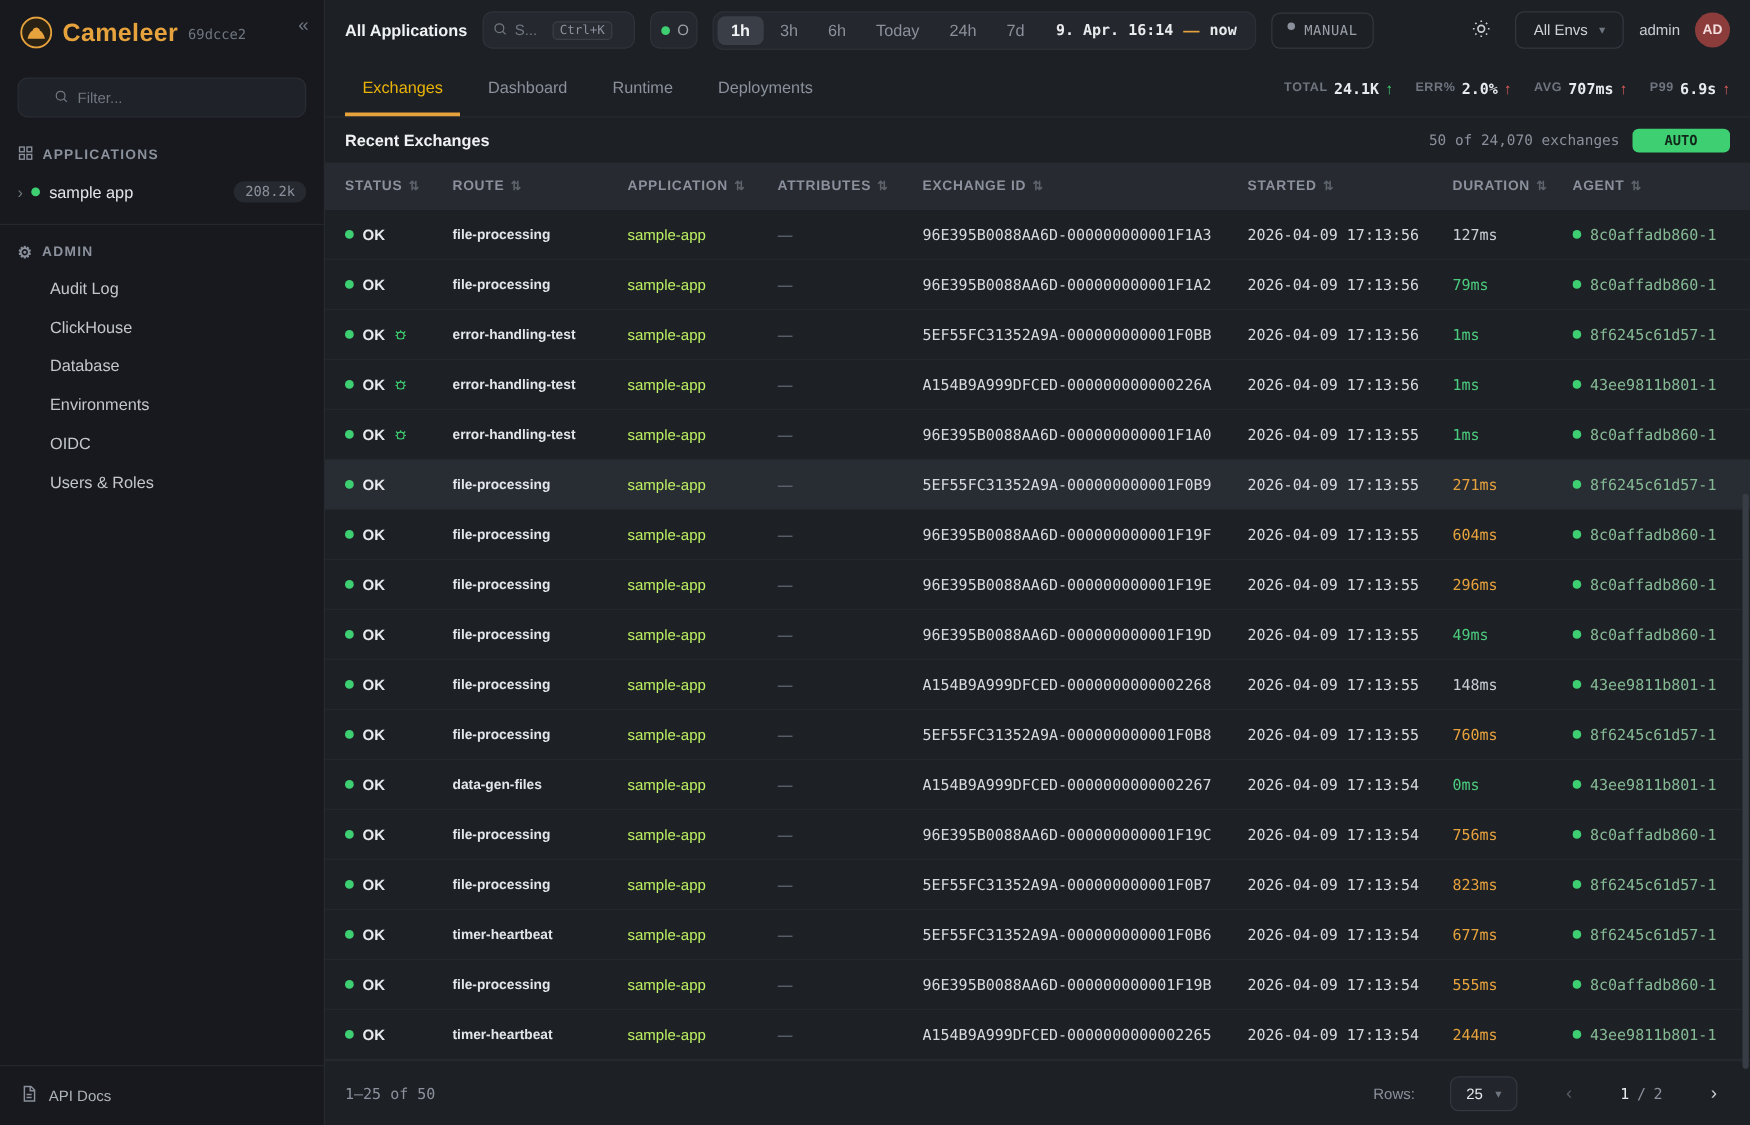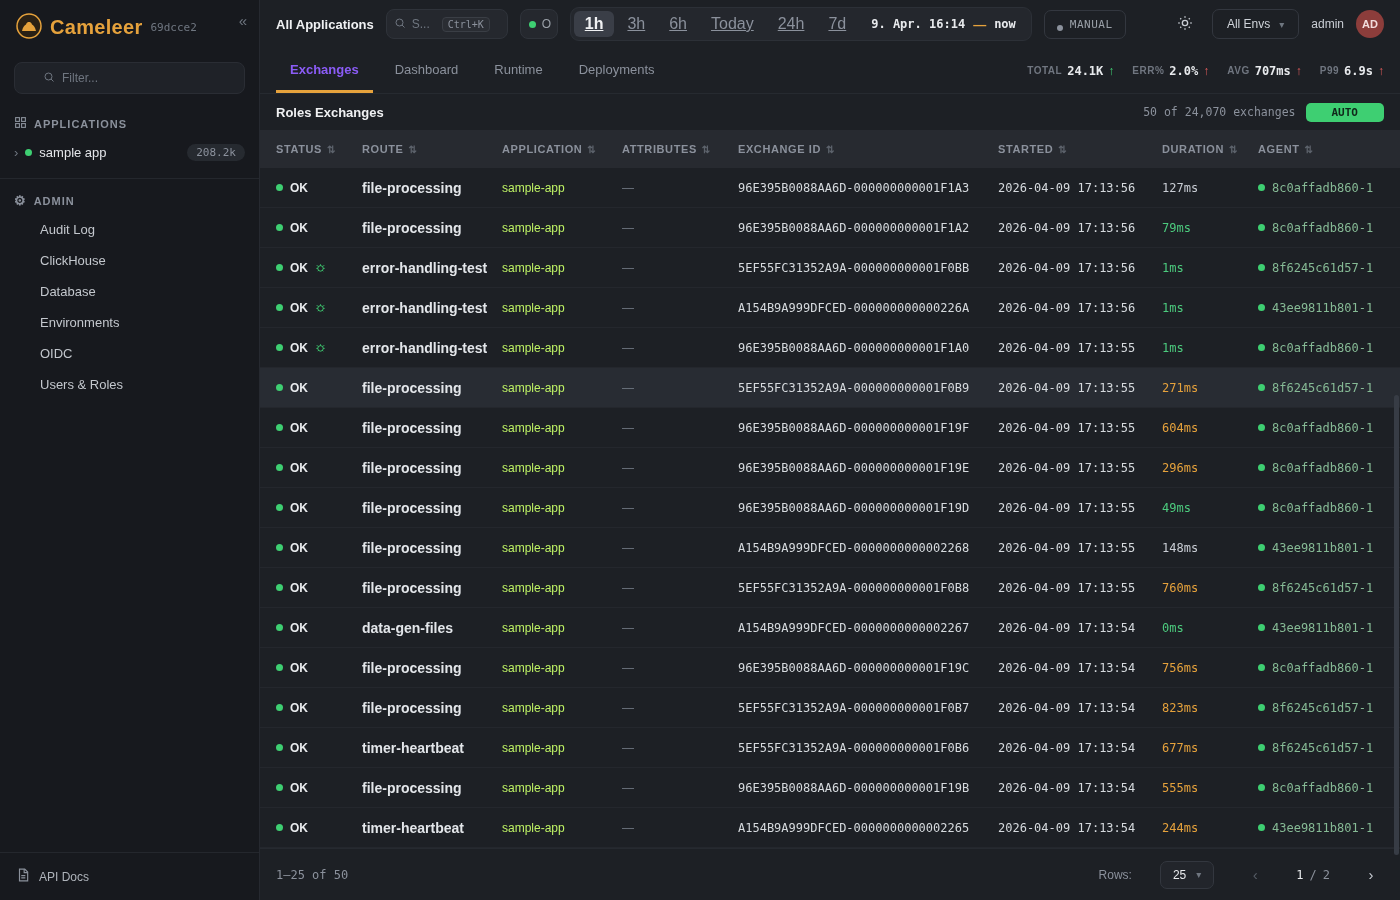--- a/index.html
+++ b/index.html
@@ -31,38 +31,38 @@
 
   
   .topbar { height:48px; display:flex; align-items:center; padding:0 16px; gap:12px; }
   .page-title { font-size:13px; font-weight:bold; color:#f0f1f3; white-space:nowrap; }
   .search-box { width:122px; height:30px; background:#25282e; border:1px solid #2f333a; border-radius:8px; display:flex; align-items:center; gap:6px; padding:0 7px; }
   .search-box input { width:24px; background:transparent; border:0; outline:0; color:#c9cdd4; font-size:12px; font-family:"Liberation Sans",sans-serif; }
   .search-box input::placeholder { color:#6f7680; }
   .kbd { font-family:"DejaVu Sans Mono",monospace; font-size:10px; color:#8b919c; background:#2a2d33; border:1px solid #3a3e45; border-radius:4px; padding:1px 5px; white-space:nowrap; }
   .mini-toggle { height:30px; width:38px; background:#25282e; border:1px solid #2f333a; border-radius:8px; display:flex; align-items:center; gap:6px; padding:0 8px; color:#9aa0a8; font-size:12px; overflow:hidden; cursor:pointer; }
   .range-group { display:flex; align-items:center; background:#24272d; border:1px solid #2c3037; border-radius:9px; padding:3px; gap:2px; }
-  .pill { padding:4px 11px; font-size:16px; color:#8b919c; border-radius:6px; cursor:pointer; white-space:nowrap;text-decoration:underline; }
+  .pill { padding:4px 11px; font-size:13px; color:#8b919c; border-radius:6px; cursor:pointer; white-space:nowrap; }
   .pill.active { background:#3a3e47; color:#f0f1f3; font-weight:bold; }
   .range-date { display:flex; gap:8px; padding:0 12px; align-items:center; white-space:nowrap; }
   .date-text { font-family:"DejaVu Sans Mono",monospace; font-size:12px; font-weight:bold; color:#e8eaed; }
   .date-sep { color:#e6a23c; font-weight:bold; }
-  .manual-btn { display:flex; gap:7px; align-items:flex-end; border:1px solid #33373f; border-radius:7px; padding:7px 12px; color:#9aa0a8; font-size:11px; font-family:"DejaVu Sans Mono",monospace; letter-spacing:0.5px; cursor:pointer; white-space:nowrap; }
+  .manual-btn { display:flex; gap:7px; align-items:flex-start; border:1px solid #33373f; border-radius:7px; padding:7px 12px; color:#9aa0a8; font-size:11px; font-family:"DejaVu Sans Mono",monospace; letter-spacing:0.5px; cursor:pointer; white-space:nowrap; }
   .manual-btn .dot { background:#8b919c; width:6px; height:6px; }
   .spacer { flex:1; }
   .icon-btn { width:30px; height:30px; display:flex; align-items:center; justify-content:center; border-radius:7px; cursor:pointer; }
   .env-select { display:flex; align-items:center; gap:9px; border:1px solid #33373f; border-radius:7px; padding:7px 14px; color:#cfd3d9; font-size:12px; cursor:pointer; white-space:nowrap; }
   .caret { color:#6f7680; font-size:10px; }
   .user-name { font-size:12px; color:#c9cdd4; }
   .avatar { width:28px; height:28px; border-radius:50%; background:#8c3d3b; color:#f2dcdc; font-size:11px; font-weight:bold; display:flex; align-items:center; justify-content:center; cursor:pointer; }
 
   
   .tabs-row { height:46px; display:flex; align-items:stretch; padding:0 16px; border-bottom:1px solid #262a30; }
   .tab { display:flex; align-items:center; padding:0 14px; margin-right:8px; font-size:13px; color:#8b919c; border-bottom:3px solid transparent; cursor:pointer; }
-  .tab.active { color:#8b5cf6; font-weight:bold; border-bottom-color:#e6a23c; }
+  .tab.active { color:#eab308; font-weight:normal; border-bottom-color:#e6a23c; }
   .tab-stats { margin-left:auto; display:flex; align-items:center; gap:18px; }
   .stat { display:flex; align-items:center; gap:5px; }
   .stat-label { font-size:10px; font-weight:bold; color:#707680; letter-spacing:0.5px; }
   .stat-value { font-size:12px; font-weight:bold; color:#e8eaed; font-family:"DejaVu Sans Mono",monospace; }
   .stat-arrow { font-size:12px; font-weight:bold; }
   .up-good { color:#3ecf72; } .up-bad { color:#e05b5b; }
 
   
   .rex-bar { height:36px; display:flex; align-items:center; padding:0 16px; gap:10px; }
   .rex-title { font-size:13px; font-weight:bold; color:#f0f1f3; }
@@ -73,21 +73,21 @@
   
   .tgrid { display:grid; grid-template-columns:86px 140px 120px 116px 260px 164px 96px 1fr; padding:0 16px; align-items:center; }
   .thead { background:#272a30; height:38px; }
   .th { display:flex; align-items:flex-end; gap:5px; font-size:11px; font-weight:bold; color:#8b919c; letter-spacing:0.6px; cursor:pointer; }
   .sort-ic { color:#5d636c; font-size:10px; }
   .tbody { }
   .trow { height:40px; border-bottom:1px solid #24272d; cursor:pointer; }
   .trow.hl { background:#282c33; }
   .cell { font-size:12px; overflow:hidden; text-overflow:ellipsis; white-space:nowrap; }
   .c-status { display:flex; align-items:center; gap:7px; font-weight:bold; color:#e8eaed; }
-  .c-route { color:#e3e6ea; font-weight:bold; font-size:14px; }
+  .c-route { color:#e3e6ea; font-weight:bold; font-size:11px; }
   .c-app { color:#bef264; }
   .c-attrs { color:#6f7680; }
   .c-id, .c-started { font-family:"DejaVu Sans Mono",monospace; color:#d6dade; font-size:12px; }
   .c-duration { font-family:"DejaVu Sans Mono",monospace; font-size:12px; color:#c9cdd4; }
   .d-green { color:#4ccb7e; } .d-orange { color:#e6a23c; } .d-default { color:#c9cdd4; }
   .c-agent { display:flex; align-items:center; gap:7px; }
   .c-agent .txt { font-family:"DejaVu Sans Mono",monospace; font-size:12px; color:#86ba95; }
   .bug { display:flex; align-items:center; }
 
   
@@ -260,21 +260,21 @@
         </div>
         <div class="stat">
           <span class="stat-label">P99</span>
           <span class="stat-value">6.9s</span>
           <span class="stat-arrow up-bad">↑</span>
         </div>
       </div>
     </nav>
 
     <div class="rex-bar">
-      <span class="rex-title">Roles Exchanges</span>
+      <span class="rex-title">Recent Exchanges</span>
       <div class="rex-right">
         <span class="rex-count">50 of 24,070 exchanges</span>
         <span class="auto-badge">AUTO</span>
       </div>
     </div>
 
     <div class="tgrid thead">
       <div class="th">
           <span>STATUS</span>
           <span class="sort-ic">⇅</span>

